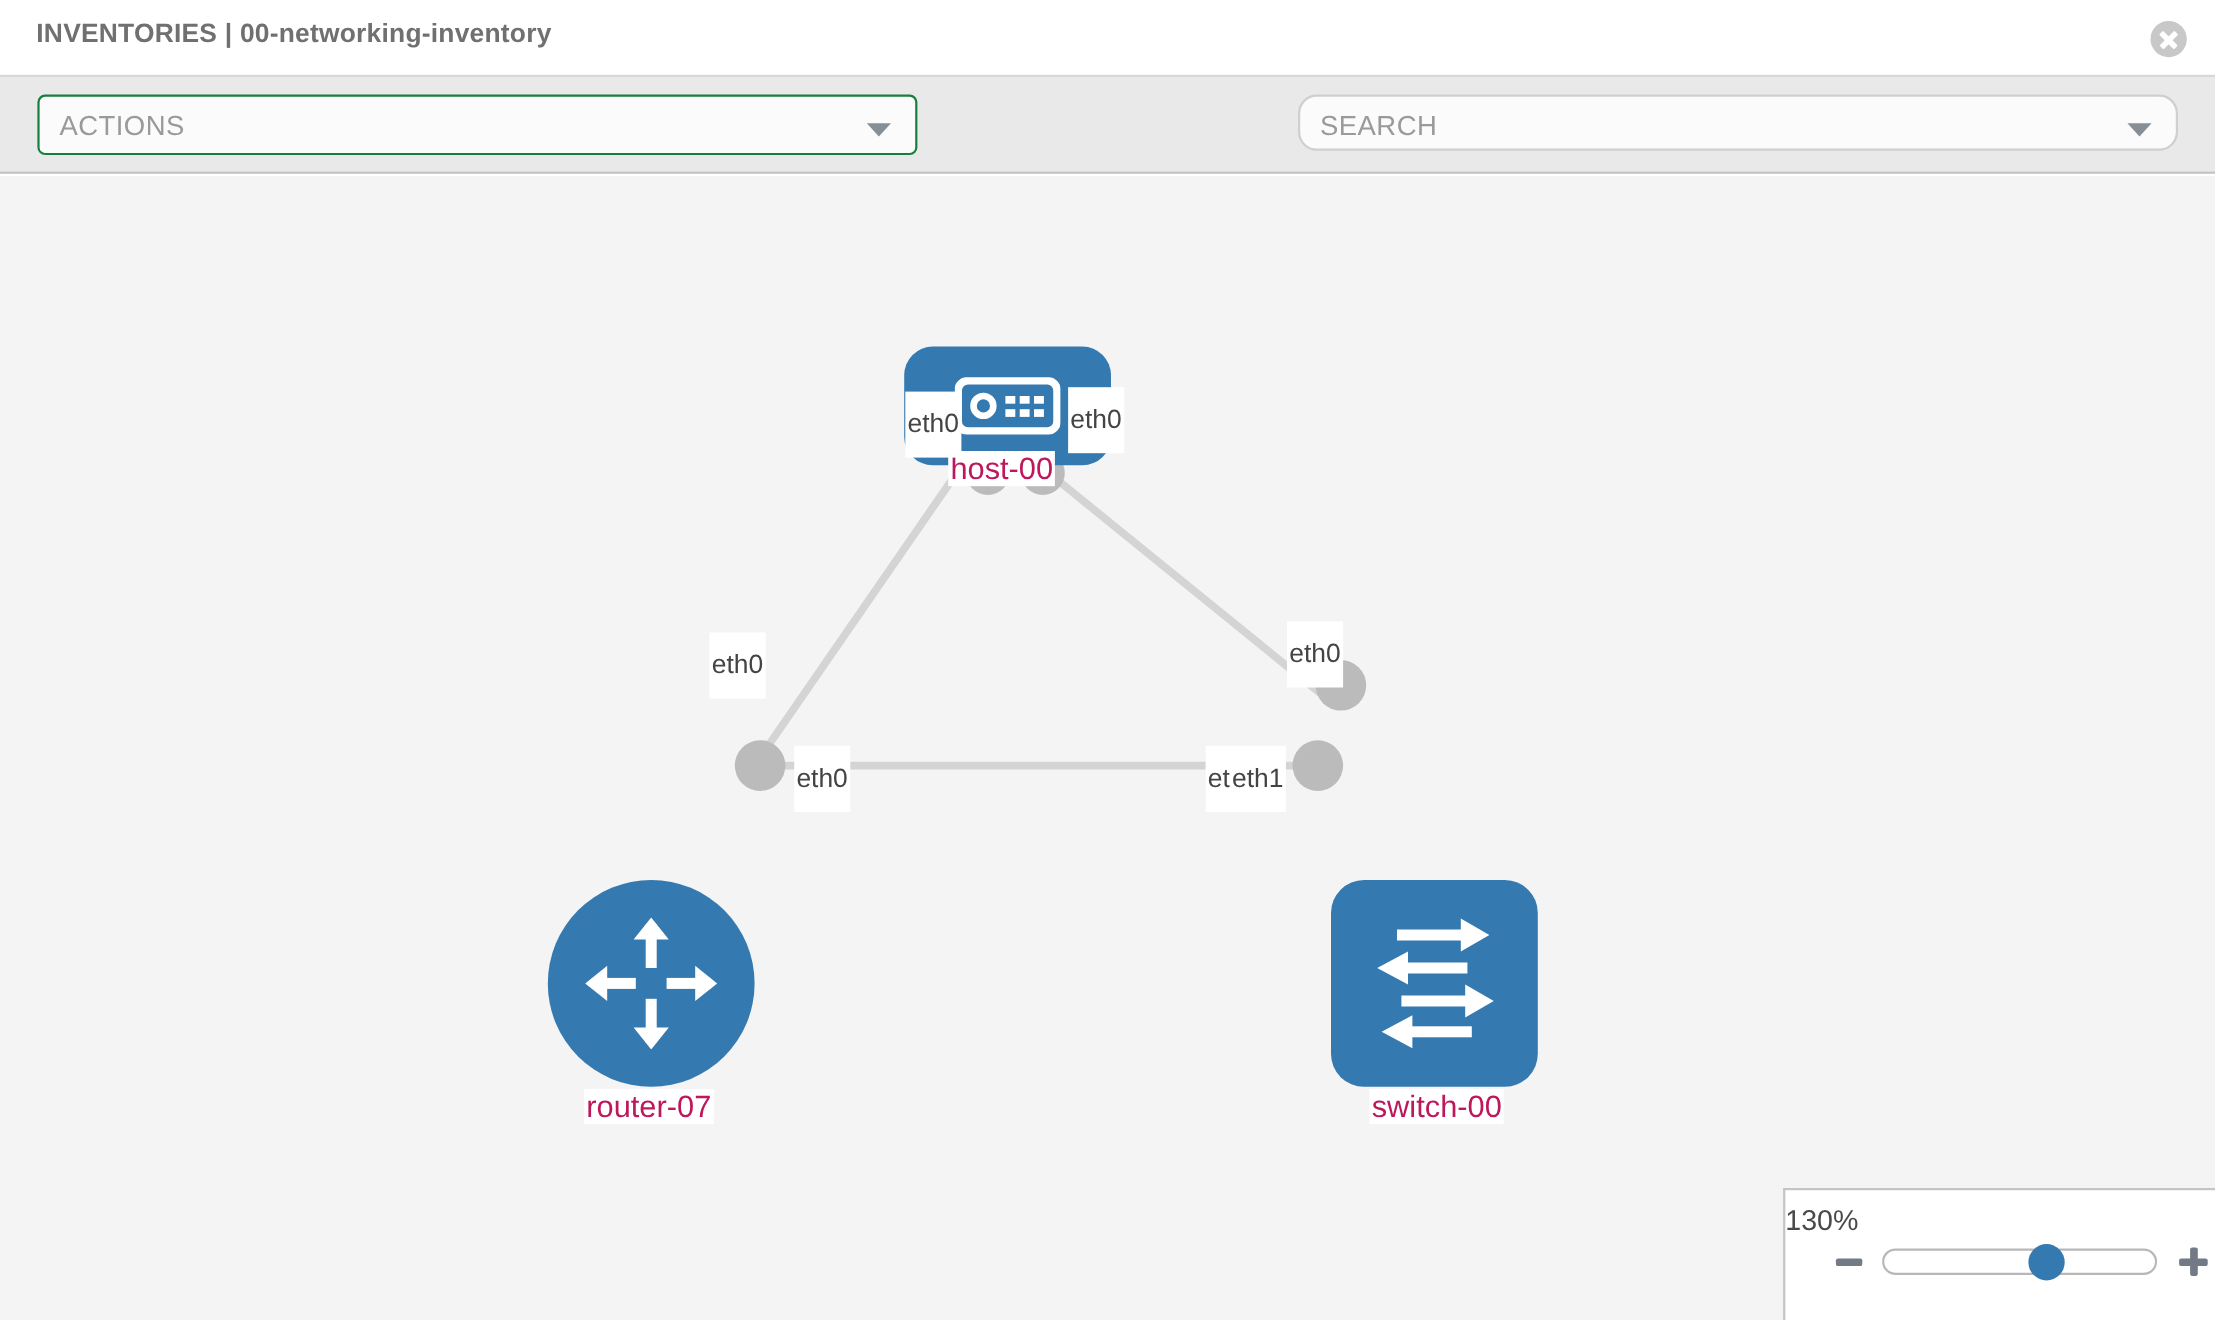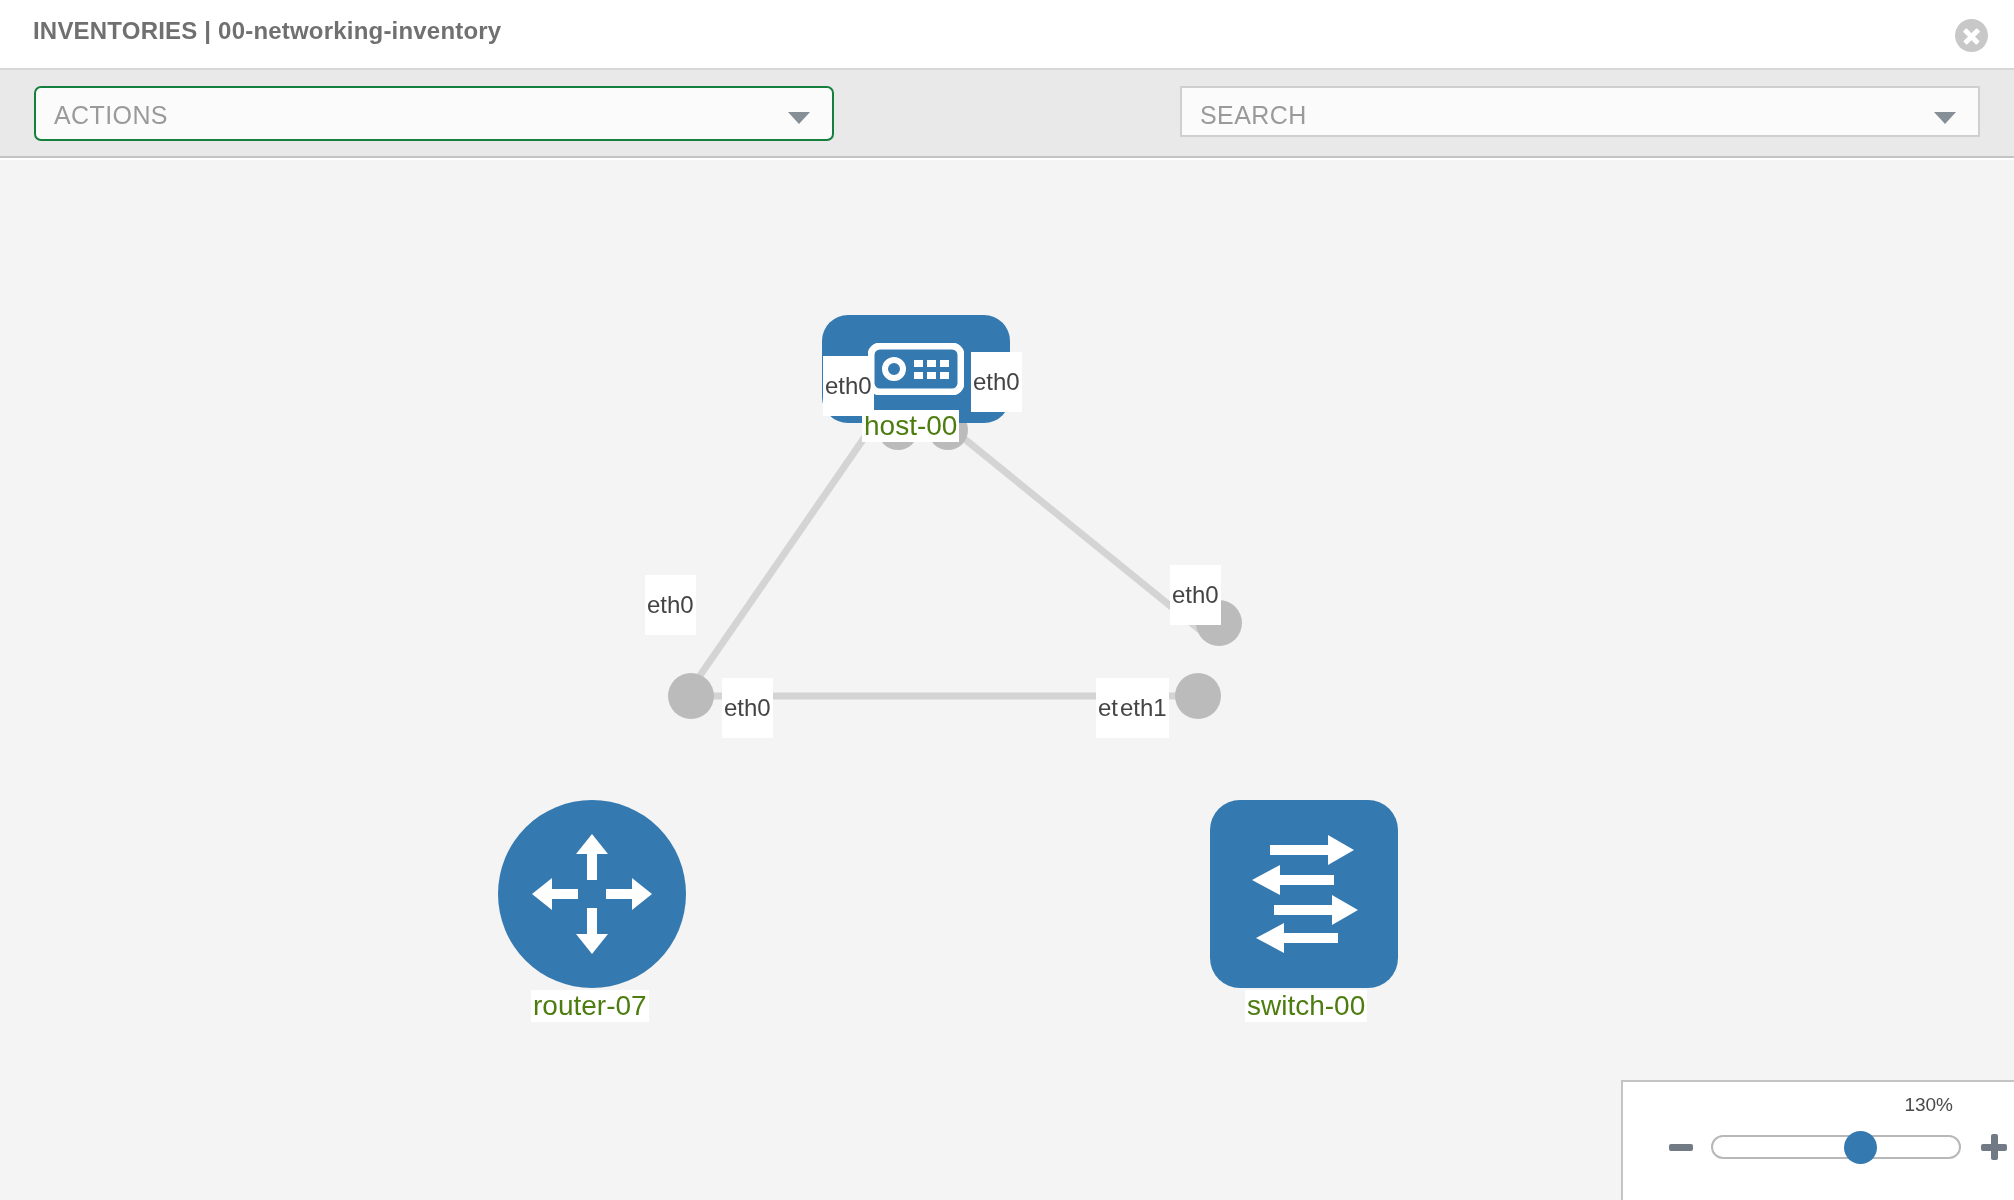--- a/index.html
+++ b/index.html
@@ -71,21 +71,21 @@
     width: 44px; height: 44px;
     cursor: pointer;
   }
   .icon-wrench { left: 1042px; }
   .icon-key    { left: 1110px; }
   .search-select {
     position: absolute; left: 1180px; top: 16px;
     width: 800px; height: 51px;
     background: #fbfbfb;
     border: 2px solid #cfcfcf;
-    border-radius: 1px;
+    border-radius: 17px;
   }
   .search-label {
     position: absolute; left: 18px; top: 13px;
     font-size: 25px; color: #9a9a9a;
     letter-spacing: 0.4px;
   }
 
   
   .canvas {
     position: absolute; left: 0; top: 160px;
@@ -97,21 +97,21 @@
 
   .node { position: absolute; }
   .node-shape {
     position: absolute;
     background: #3479b0;
     display: flex; align-items: center; justify-content: center;
     cursor: pointer;
   }
   .node-label {
     position: absolute;
-    font-size: 28px; color: #4d7c0f;
+    font-size: 28px; color: #be185d;
     background: #ffffff;
     white-space: nowrap;
     padding: 0 2px;
   }
 
   
   #node-host .node-shape {
     left: 0; top: 0; width: 188px; height: 108px;
     border-radius: 26px;
   }
@@ -149,22 +149,22 @@
   
   .zoom-panel {
     position: absolute; left: 1621px; top: 1080px;
     width: 393px; height: 120px;
     background: #ffffff;
     border-left: 2px solid #c4c4c4;
     border-top: 2px solid #c4c4c4;
   }
   .zoom-percent {
     position: absolute; left: 0; top: 12px;
-    width: 330px; text-align: right;
-    font-size: 19px; color: #4a4a4a;
+    width: 330px; text-align: left;
+    font-size: 26px; color: #4a4a4a;
   }
   .zoom-minus {
     position: absolute; left: 46px; top: 62px;
     width: 24px; height: 7px;
     background: #727a85; border-radius: 2px;
     cursor: pointer;
   }
   .zoom-plus {
     position: absolute; left: 358px; top: 52px;
     width: 26px; height: 26px; cursor: pointer;

